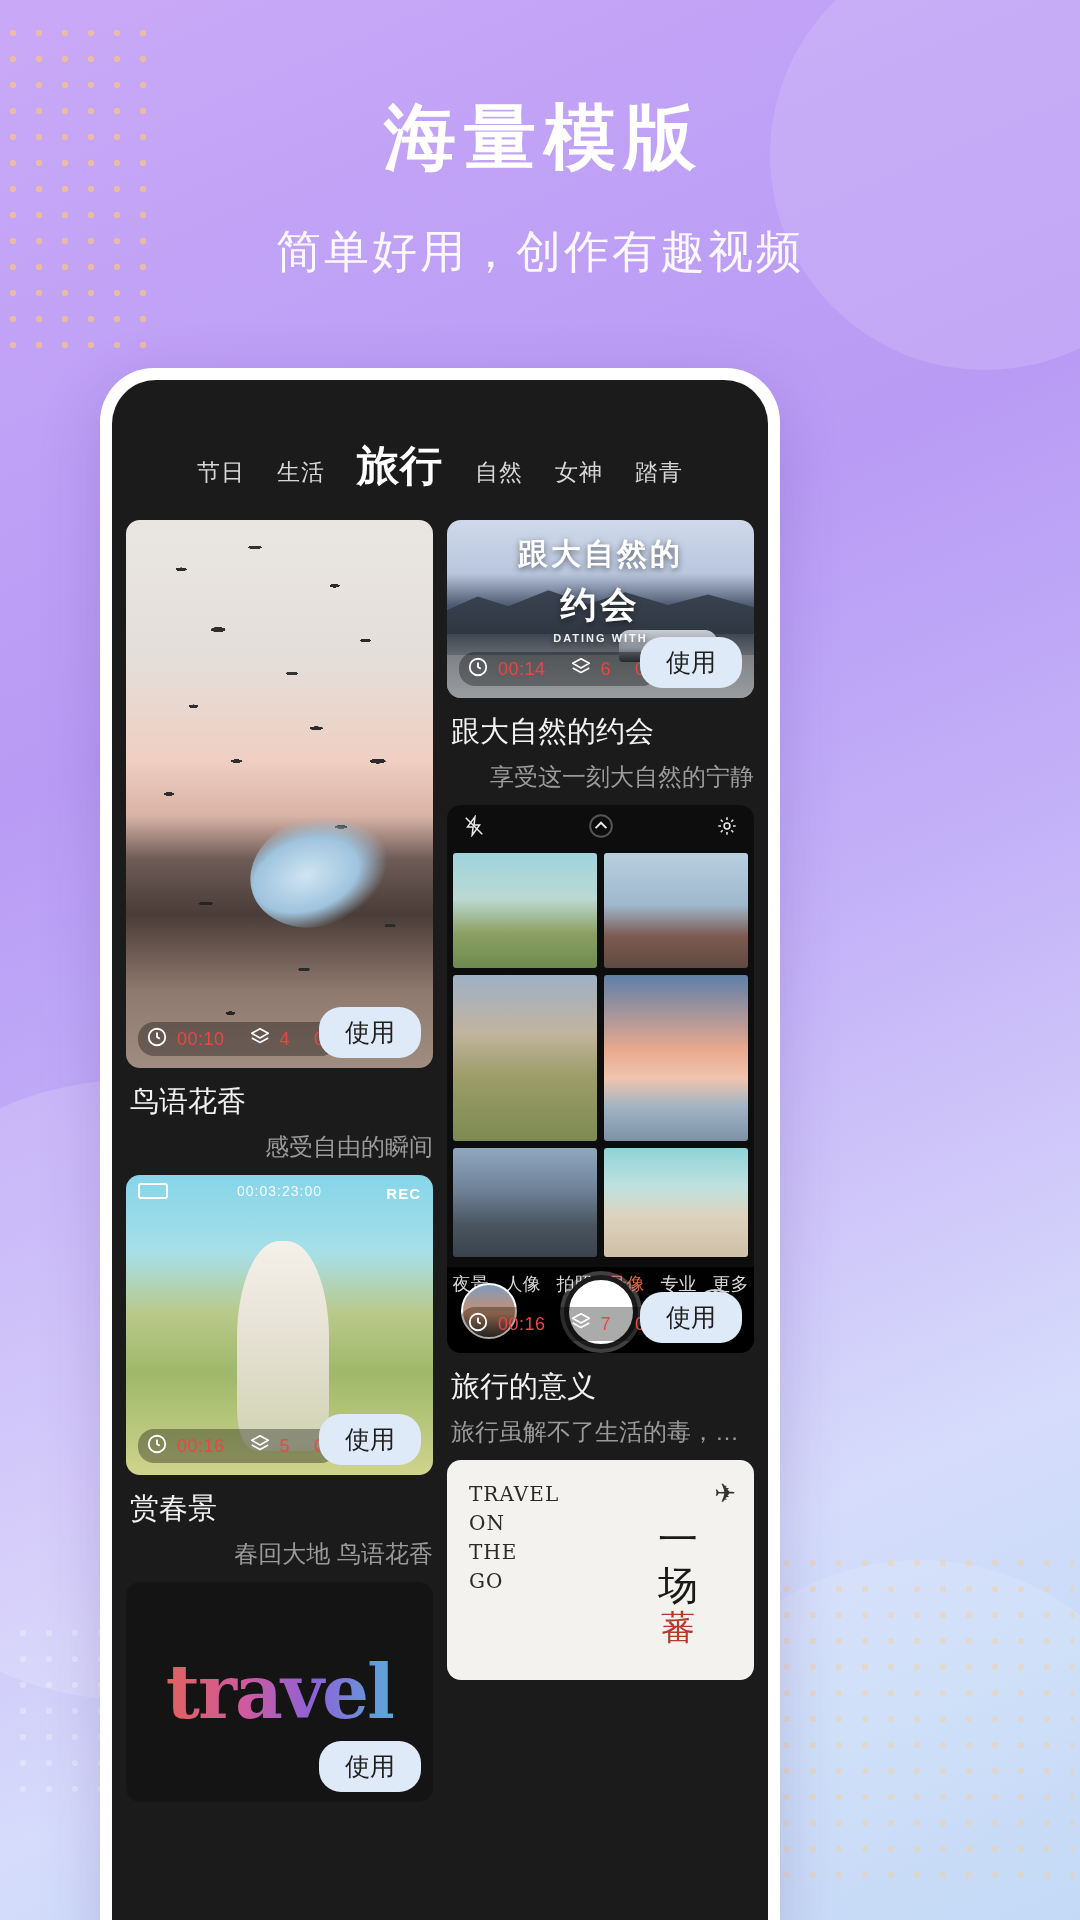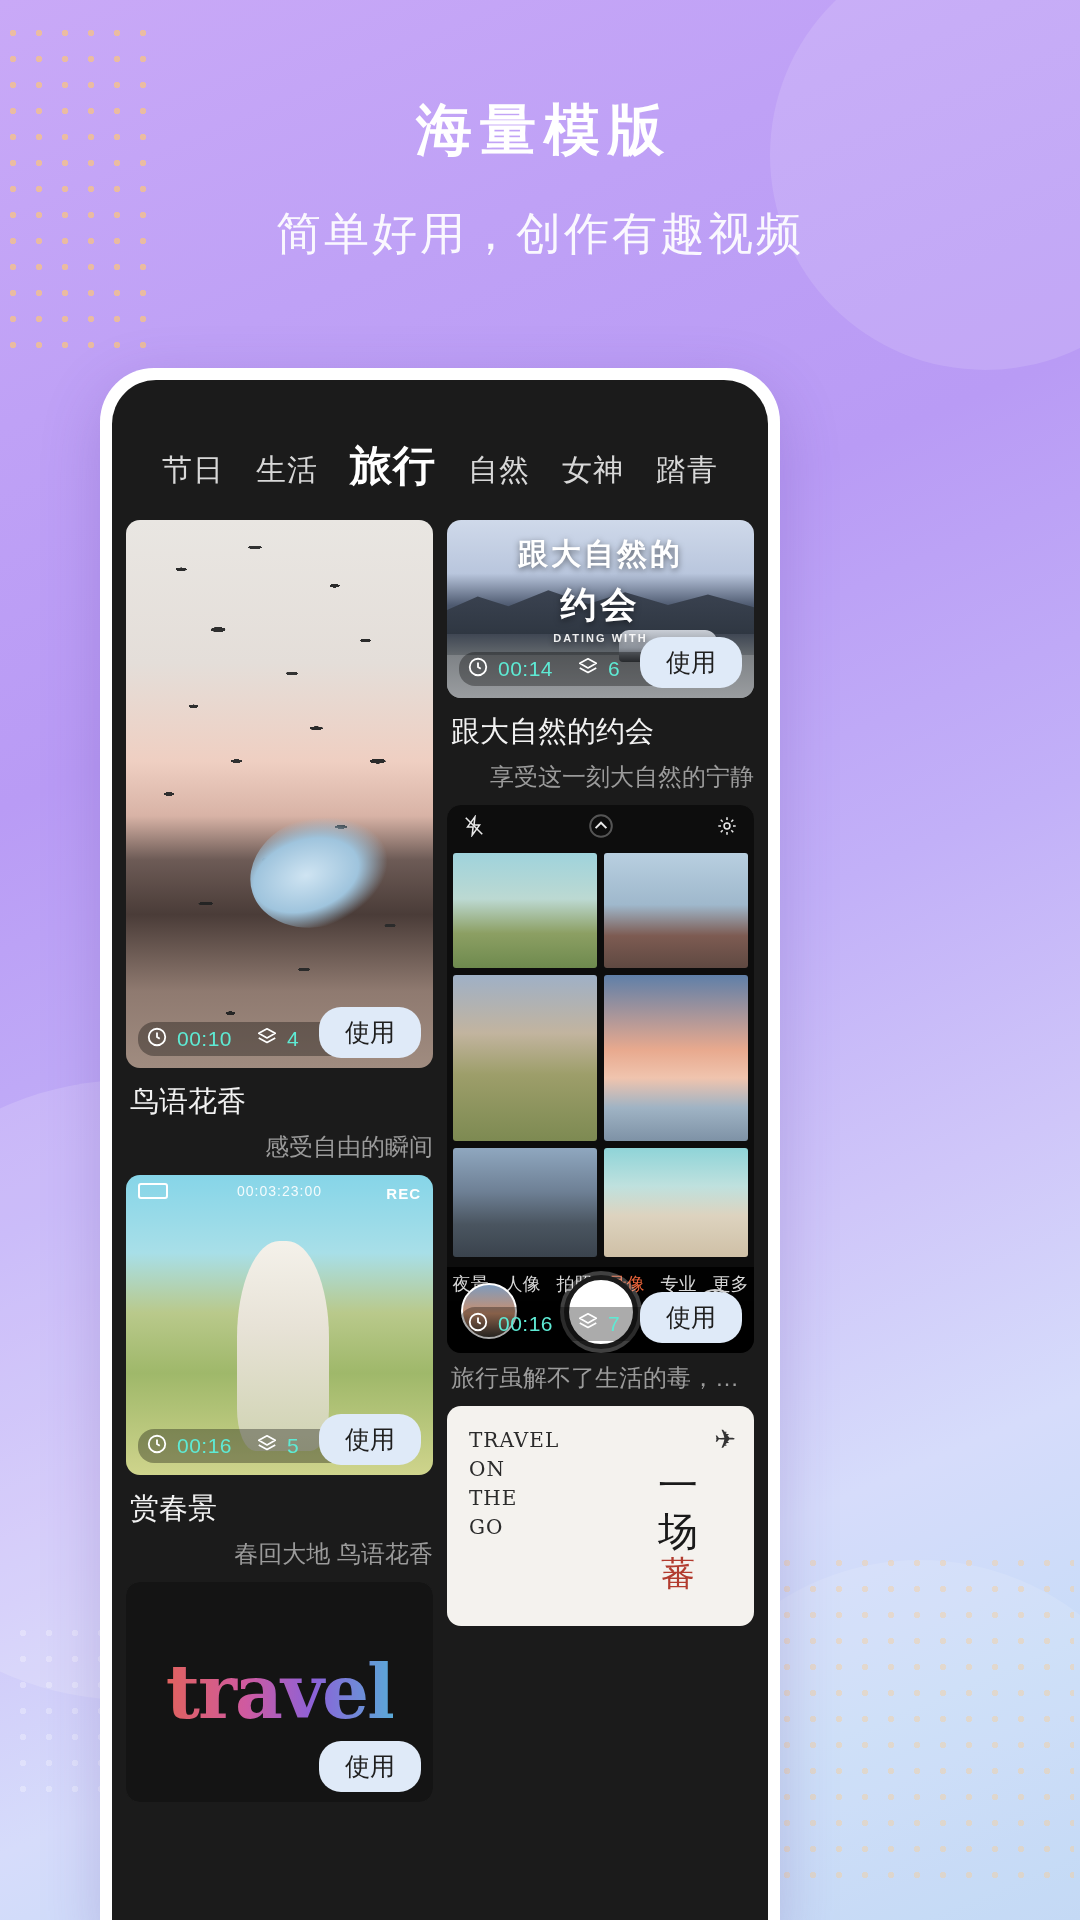--- a/index.html
+++ b/index.html
@@ -45,21 +45,21 @@
     background-image: radial-gradient(circle, rgba(250,205,145,0.75) 3px, rgba(0,0,0,0) 3.5px);
   }
   #dots-bl2 {
     left: 10px; bottom: 120px; width: 120px; height: 180px; opacity: .35;
     background-image: radial-gradient(circle, rgba(255,255,255,0.8) 3px, rgba(0,0,0,0) 3.5px);
   }
 
   
   #promo-text { position: absolute; top: 100px; left: 0; width: 1080px; text-align: center; }
   #promo-title {
-    font-size: 56px; line-height: 1.08; font-weight: 700; color: #ffffff;
+    font-size: 72px; line-height: 1.08; font-weight: 700; color: #ffffff;
     letter-spacing: 8px; text-indent: 8px; font-family: Liberation Serif, serif;
   }
   #promo-subtitle {
     margin-top: 44px;
     font-size: 45px; color: #ffffff; opacity: .93; letter-spacing: 3px;
   }
 
   
   #phone {
     position: absolute; left: 100px; top: 368px;
@@ -78,21 +78,21 @@
   }
 
   
   #tabbar {
     display: flex; align-items: baseline; justify-content: center;
     gap: 28px;
     padding: 58px 18px 26px 18px;
     white-space: nowrap;
   }
   .tab {
-    color: #d8d8d8; font-size: 30px; letter-spacing: 1px;
+    color: #d8d8d8; font-size: 23px; letter-spacing: 1px;
     padding: 0 2px; cursor: pointer;
   }
   .tab.active { color: #ffffff; font-weight: 700; font-size: 42px; }
 
   
   #grid {
     display: flex; gap: 14px;
     padding: 0 14px;
   }
   .col { flex: 1 1 0; display: flex; flex-direction: column; gap: 10px; min-width: 0; }
@@ -105,21 +105,21 @@
   }
   .thumb.tall { height: 548px; }
 
   .meta {
     position: absolute; left: 12px; bottom: 12px;
     display: flex; align-items: center; gap: 9px;
     background: rgba(0,0,0,0.33);
     border-radius: 16px;
     padding: 4px 12px 4px 8px;
   }
-  .meta .txt { color: #5eead4; font-size: 21px; letter-spacing: .5px; }
+  .meta .txt { color: #ef4444; font-size: 18px; letter-spacing: .5px; }
   .meta .gap { width: 6px; }
   .ico { display: inline-block; vertical-align: middle; }
 
   .use-btn {
     position: absolute; right: 12px; bottom: 10px;
     background: #dfeaf8;
     color: #1f1f1f;
     font-size: 25px;
     border: none;
     border-radius: 22px;
@@ -493,20 +493,21 @@
                   <path d="M12 3l9 5-9 5-9-5 9-5z"></path>
                     <path d="M3 13l9 5 9-5"></path>
                 </svg>
               </span>
               <span class="txt">7</span>
               <span class="gap"></span>
               <span class="txt">0</span>
             </div>
             <button class="use-btn">使用</button>
           </div>
+          <div class="card-title">旅行的意义</div>
           <div class="card-desc">旅行虽解不了生活的毒，却…</div>
         </div>
 
         <div class="card">
           <div class="thumb" style="height:220px;">
             <div class="art art-togo">
               <div class="tg-left">
                 <div>TRAVEL</div>
                 <div>ON</div>
                 <div>THE</div>

